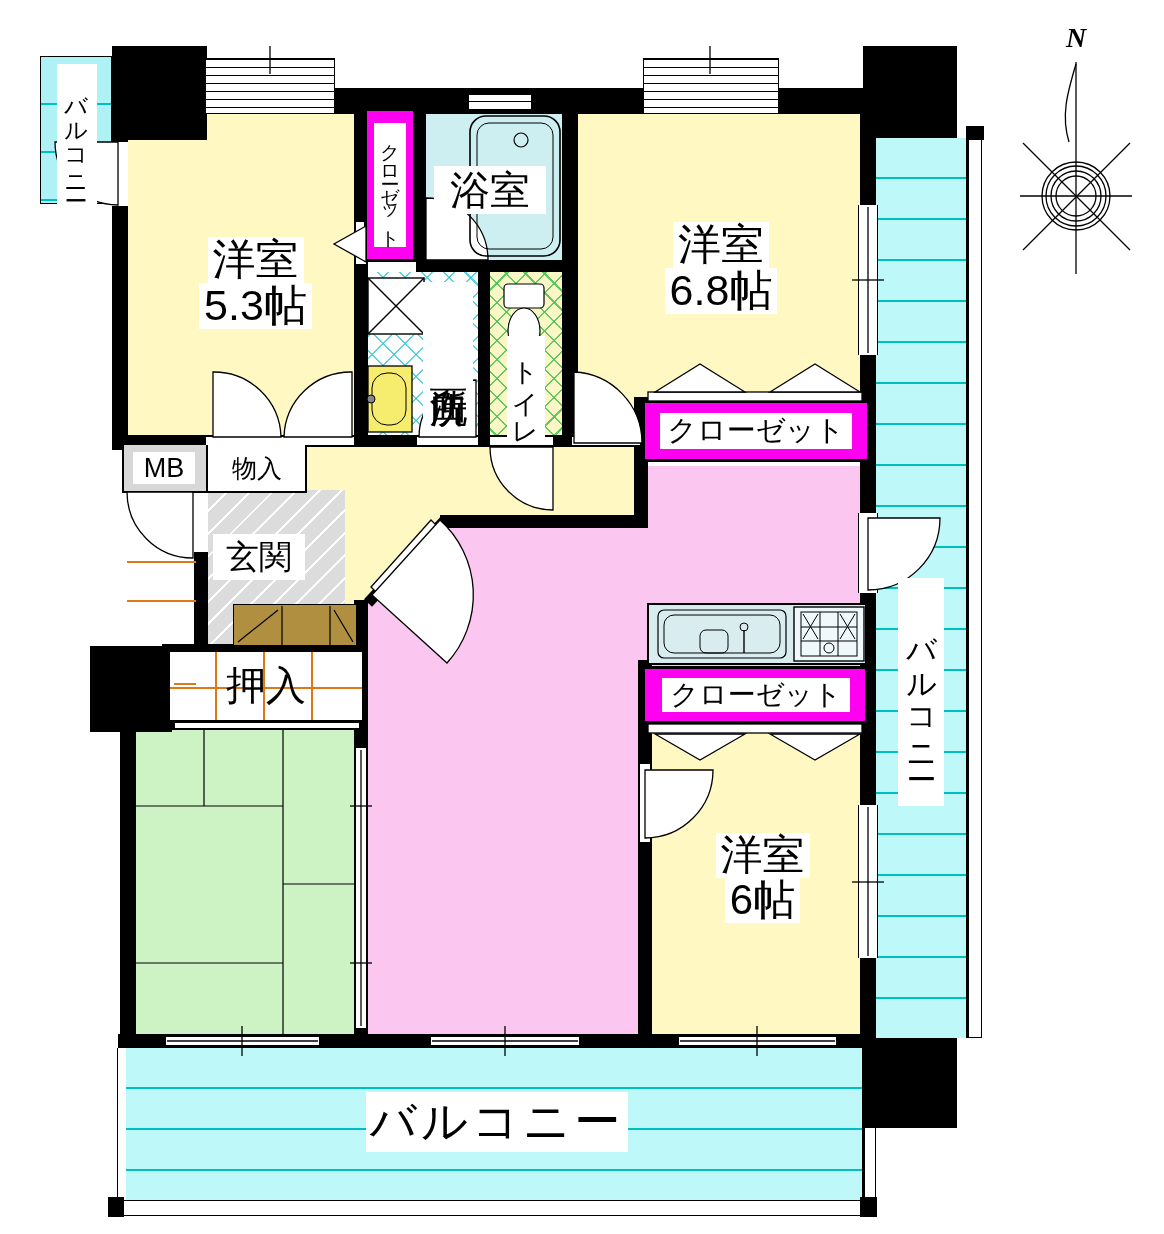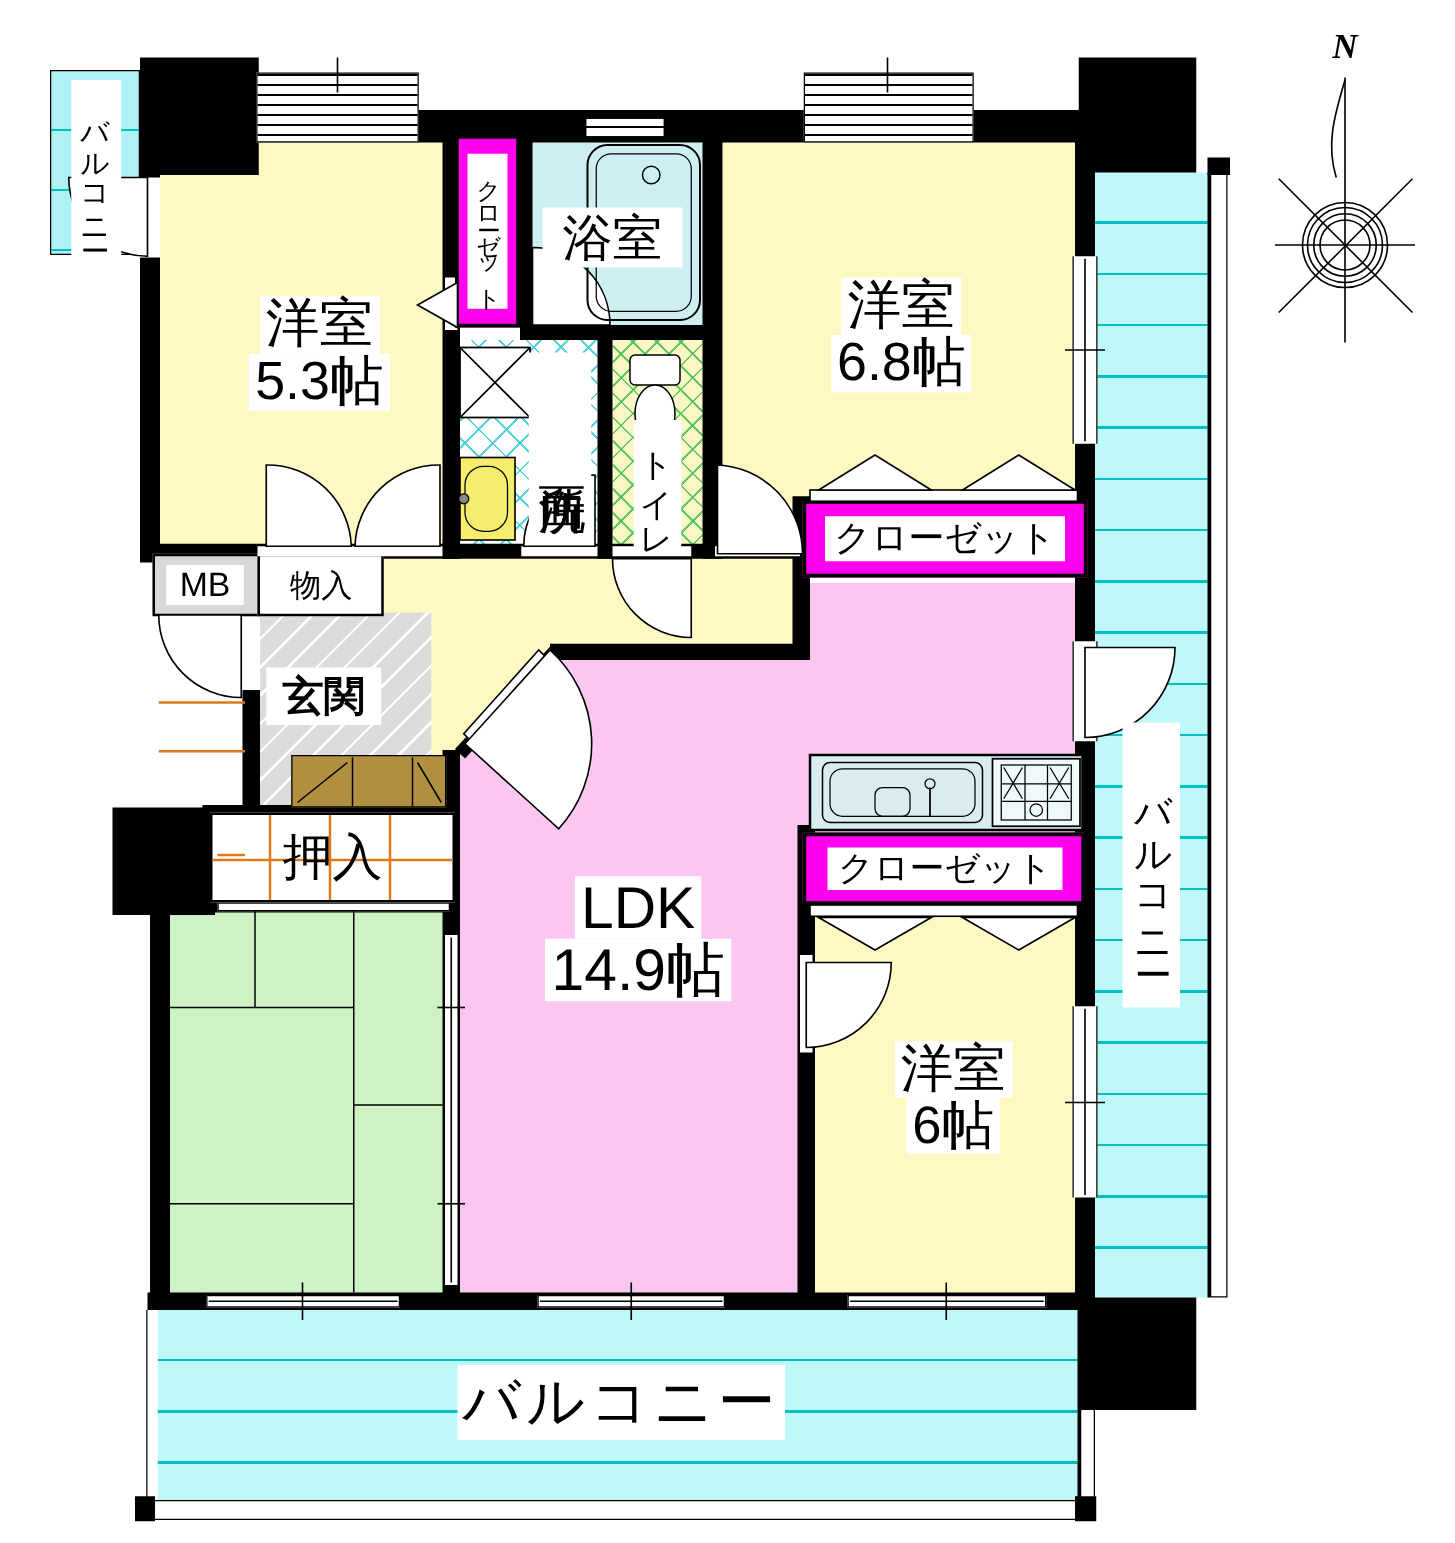--- a/index.html
+++ b/index.html
@@ -265,28 +265,24 @@
     <span>5.3帖</span>
   </div>
   <div class="lb" style="left:642px;top:210px;width:158px;height:116px;font-size:43px;">
     <span>洋室</span>
     <span>6.8帖</span>
   </div>
   <div class="lb" style="left:695px;top:822px;width:135px;height:112px;font-size:42px;">
     <span>洋室</span>
     <span>6帖</span>
   </div>
-  <div class="lb" style="left:413px;top:688px;width:195px;height:126px;font-size:47px;">
-    <span>LDK</span>
-    <span>14.9帖</span>
-  </div>
   <div class="lb1" style="left:434px;top:166px;width:112px;height:48px;font-size:40px;">浴室</div>
   <div class="vlb" style="left:423px;top:282px;width:50px;height:154px;font-size:38px;letter-spacing:0;">洗面所</div>
   <div class="vlb" style="left:507px;top:336px;width:38px;height:106px;font-size:26px;letter-spacing:1px;">トイレ</div>
-  <div class="lb1" style="left:213px;top:534px;width:92px;height:46px;font-size:33px;font-weight:bold;">玄関</div>
+  <div class="lb1" style="left:213px;top:534px;width:92px;height:46px;font-size:33px;">玄関</div>
   <div class="lb1" style="left:216px;top:660px;width:100px;height:50px;font-size:40px;background:transparent;">押入</div>
   <div class="lb1" style="left:133px;top:452px;width:62px;height:32px;font-size:27px;">MB</div>
   <div class="lb1" style="left:220px;top:452px;width:74px;height:32px;font-size:25px;">物入</div>
   <div class="vlb" style="left:57px;top:64px;width:40px;height:142px;font-size:23px;letter-spacing:1px;">バルコニー</div>
   <div class="vlb" style="left:898px;top:578px;width:46px;height:228px;font-size:30px;letter-spacing:3px;">バルコニー</div>
   <div class="lb1" style="left:366px;top:1092px;width:262px;height:60px;font-size:46px;letter-spacing:4px;">バルコニー</div>
   <div class="lb1" style="left:1054px;top:20px;width:44px;height:36px;font-size:28px;font-style:italic;font-weight:bold;font-family:'Liberation Serif','DejaVu Serif',serif;background:transparent;">N</div>
 
 </div>
 

